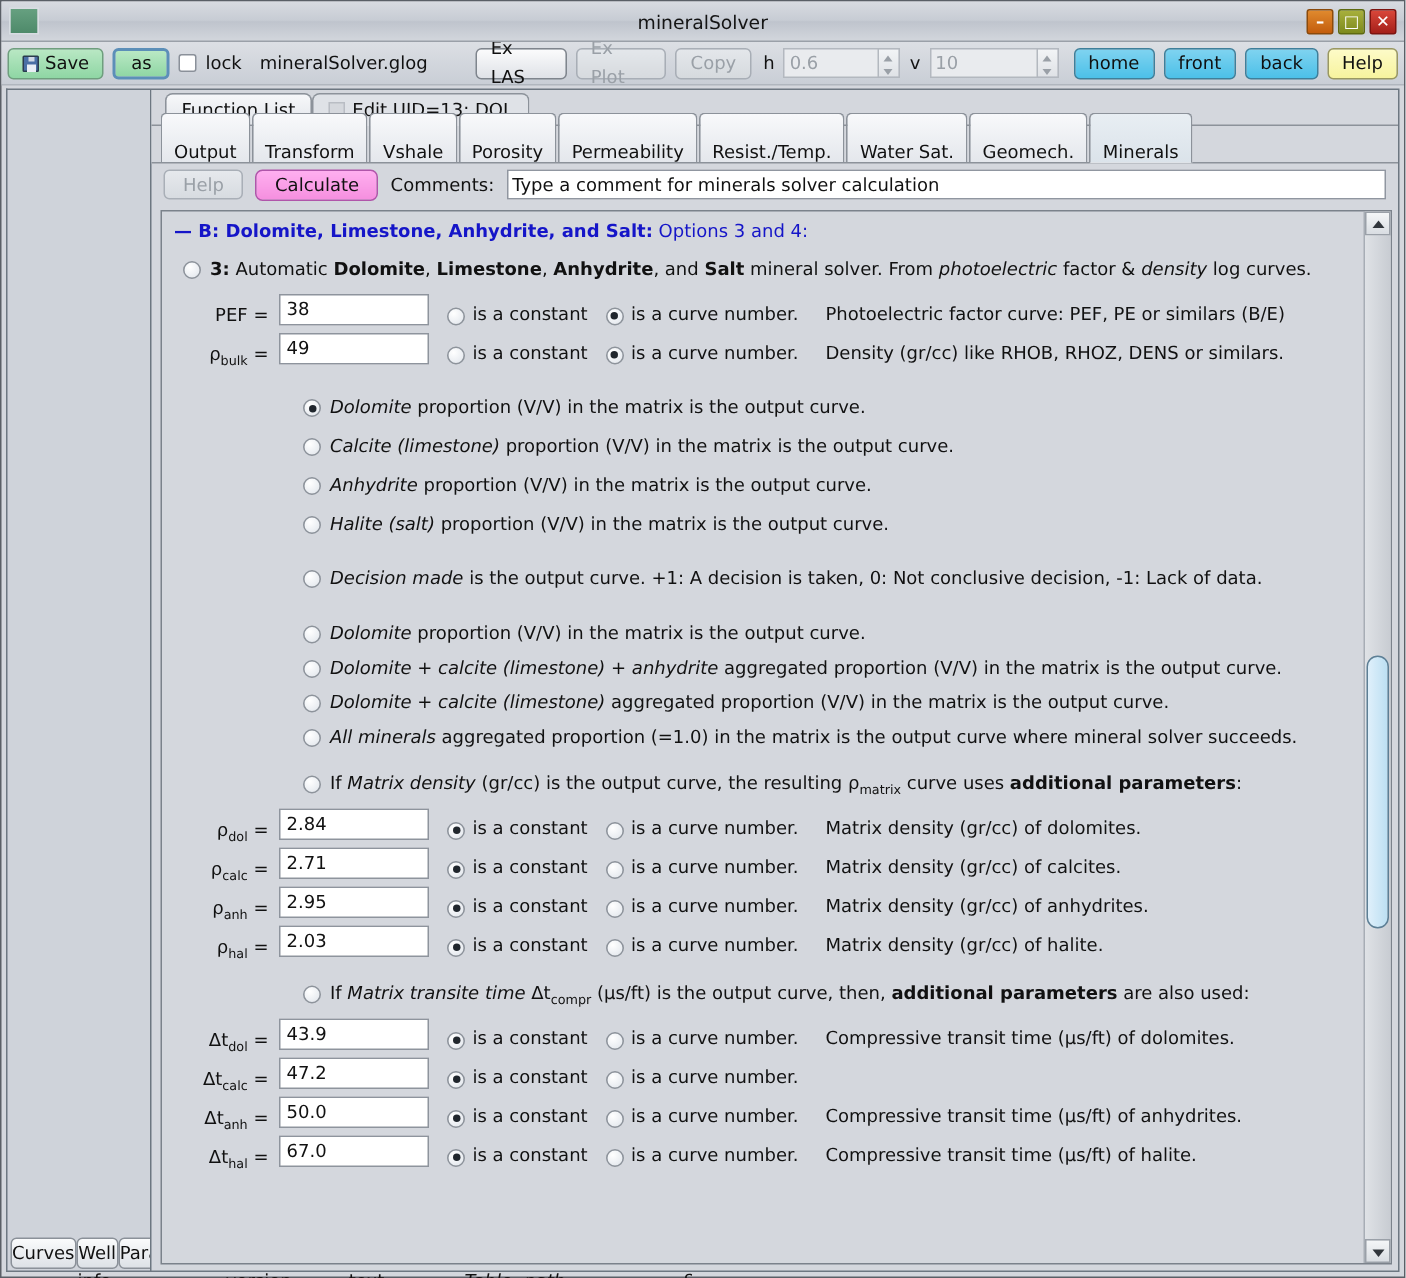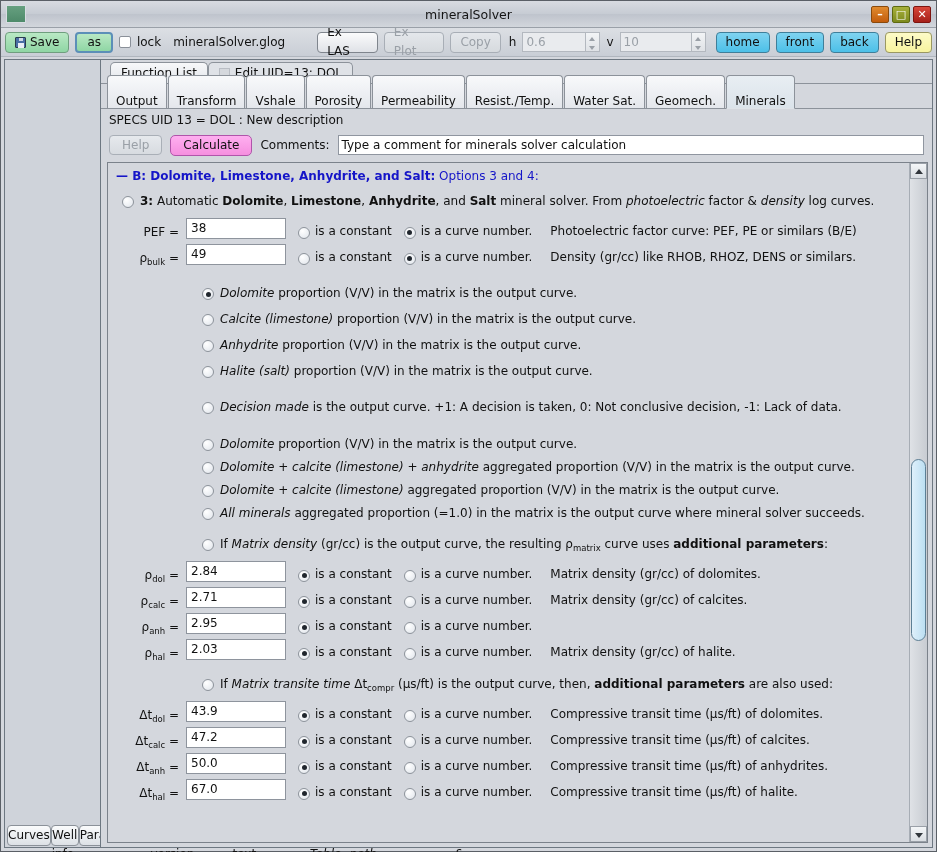--- a/index.html
+++ b/index.html
@@ -354,21 +354,20 @@
         <div class="tab2">Transform</div>
         <div class="tab2">Vshale</div>
         <div class="tab2">Porosity</div>
         <div class="tab2">Permeability</div>
         <div class="tab2">Resist./Temp.</div>
         <div class="tab2">Water Sat.</div>
         <div class="tab2">Geomech.</div>
         <div class="tab2 active">Minerals</div>
       </div>
 
-      <div class="specs">SPECS UID 13 = DOL : New description</div>
 
       <div class="cmdrow">
         <div class="btn-help">Help</div>
         <div class="btn-calc">Calculate</div>
         <span class="cmt-label">Comments:</span>
         <div class="cmt-input">Type a comment for minerals solver calculation</div>
       </div>
 
       <div class="scrollarea">
         <div class="content">
@@ -498,20 +497,21 @@
             <div class="plabel"><span>ρ</span><sub>anh</sub> =</div>
             <div class="pinput">2.95</div>
             <div class="pradio">
               <span class="radio on"></span>
               <span class="txt">is a constant</span>
             </div>
             <div class="pradio">
               <span class="radio"></span>
               <span class="txt">is a curve number.</span>
             </div>
+            <div class="pdesc txt">Matrix density (gr/cc) of anhydrites.</div>
           </div>
 
           <div class="prow">
             <div class="plabel"><span>ρ</span><sub>hal</sub> =</div>
             <div class="pinput">2.03</div>
             <div class="pradio">
               <span class="radio on"></span>
               <span class="txt">is a constant</span>
             </div>
             <div class="pradio">
@@ -546,21 +546,20 @@
             <div class="plabel"><span>Δt</span><sub>calc</sub> =</div>
             <div class="pinput">47.2</div>
             <div class="pradio">
               <span class="radio on"></span>
               <span class="txt">is a constant</span>
             </div>
             <div class="pradio">
               <span class="radio"></span>
               <span class="txt">is a curve number.</span>
             </div>
-            <div class="pdesc txt">Compressive transit time (µs/ft) of calcites.</div>
           </div>
 
           <div class="prow">
             <div class="plabel"><span>Δt</span><sub>anh</sub> =</div>
             <div class="pinput">50.0</div>
             <div class="pradio">
               <span class="radio on"></span>
               <span class="txt">is a constant</span>
             </div>
             <div class="pradio">

